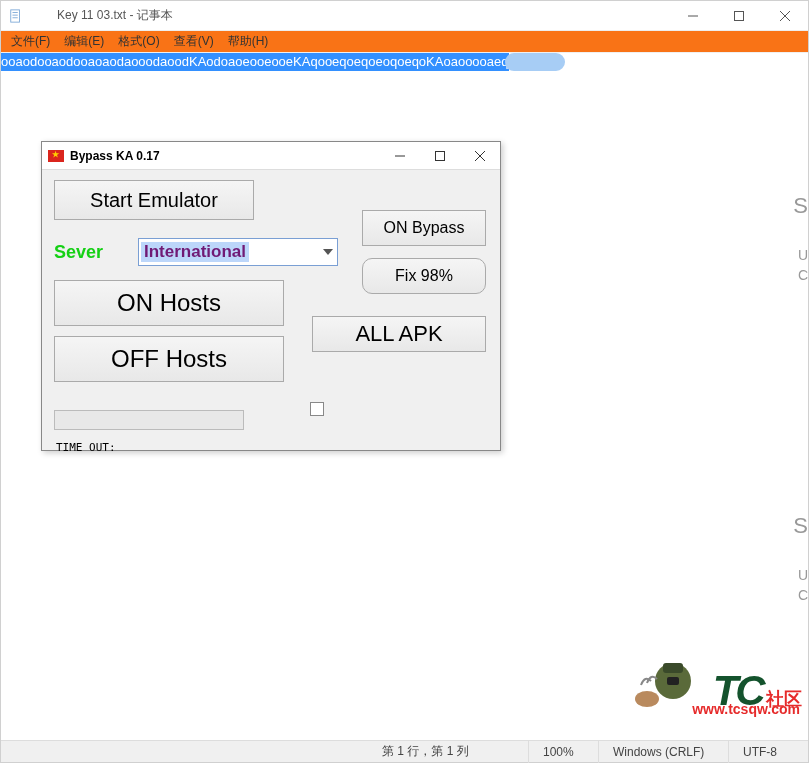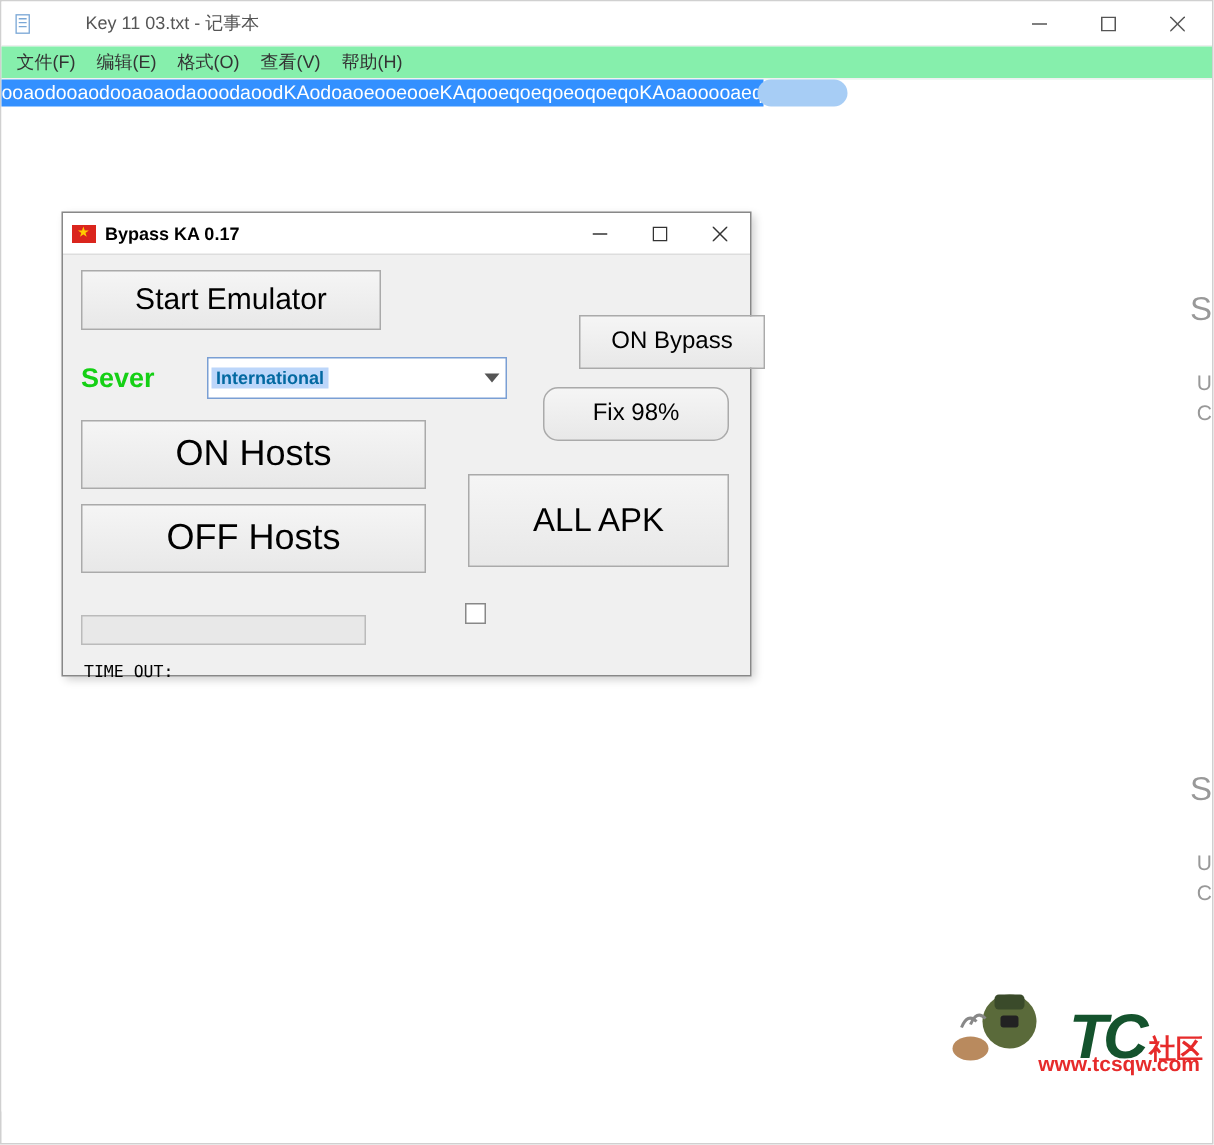--- a/index.html
+++ b/index.html
@@ -18,21 +18,21 @@
   }
   .np-icon {
     width: 14px; height: 14px; margin-right: 6px; display: inline-block;
   }
   .np-title { flex: 1; font-size: 12px; margin-left: 28px; }
   .np-controls { display: flex; }
   .np-btn { width: 46px; height: 30px; display: flex; align-items: center; justify-content: center; color: #555; }
   .np-btn svg { width: 10px; height: 10px; }
   .np-menubar {
     height: 22px; display: flex; align-items: center; gap: 14px;
-    padding-left: 10px; font-size: 12px; color: #333; background: #86efac;
+    padding-left: 10px; font-size: 12px; color: #333; background: #f97316;
     border-bottom: 1px solid #f0f0f0;
   }
   .np-content {
     position: relative; background: #fff; height: 688px;
   }
   .selected-text {
     background: #3390ff; color: #fff; font-size: 13px;
     padding: 1px 0; white-space: nowrap; overflow: hidden;
     height: 18px; line-height: 16px;
   }
@@ -73,21 +73,21 @@
   .ui-btn.small { font-size: 16px; }
   .sever-label {
     position: absolute; left: 12px; top: 72px; color: #15d015;
     font-size: 18px; font-weight: bold;
   }
   .server-select {
     position: absolute; left: 96px; top: 68px; width: 200px; height: 28px;
     border: 1px solid #7a9fd4; background: #fff; display:flex; align-items:center;
   }
   .server-value {
-    color: #0369a1; background: #bcd6fa; font-weight: bold; font-size: 12px;
+    color: #701a75; background: #bcd6fa; font-weight: bold; font-size: 17px;
     padding: 0 3px; margin-left: 2px; display:inline-block;
   }
   .server-arrow {
     position:absolute; right:4px; top:50%; transform:translateY(-50%);
     width:0;height:0;border-left:5px solid transparent;border-right:5px solid transparent;border-top:6px solid #555;
   }
   .timeout-lbl {
     position:absolute; left:14px; top:224px; font-size:11px; font-family: "SimSun", monospace; margin-top: 47px;
   }
   .timeout-input {
@@ -185,30 +185,30 @@
           <div class="bp-btn">
               <svg width="10" height="10" viewBox="0 0 10 10">
                 <line x1="0" y1="0" x2="10" y2="10" stroke="#333"></line>
                 <line x1="10" y1="0" x2="0" y2="10" stroke="#333"></line>
               </svg>
             </div>
         </div>
       </div>
       <div class="bp-body">
         <div class="ui-btn" style="left:12px; top:10px; width:200px; height:40px;">Start Emulator</div>
-        <div class="ui-btn small" style="left:320px; top:40px; width:124px; height:36px;margin-left:24px;">ON Bypass</div>
+        <div class="ui-btn small" style="left:320px; top:40px; width:124px; height:36px;">ON Bypass</div>
         <div class="ui-btn small" style="left:320px; top:88px; width:124px; height:36px;border-radius:10px;">Fix 98%</div>
         <div class="sever-label">Sever</div>
         <div class="server-select">
           <span class="server-value">International</span>
           <span class="server-arrow"></span>
         </div>
         <div class="ui-btn" style="left:12px; top:110px; width:230px; height:46px; font-size:24px;">ON Hosts</div>
         <div class="ui-btn" style="left:12px; top:166px; width:230px; height:46px; font-size:24px;">OFF Hosts</div>
-        <div class="ui-btn" style="left:270px; top:146px; width:174px; height:62px; font-size:22px;">ALL APK</div>
+        <div class="ui-btn" style="left:270px; top:146px; width:174px; height:36px; font-size:22px;">ALL APK</div>
         <div class="timeout-lbl">TIME OUT:</div>
         <div class="timeout-input"></div>
         <div class="timeout-check"></div>
       </div>
     </div>
 
     <div class="watermark">
       <span class="wm-char">
         <svg width="70" height="60" viewBox="0 0 70 60">
           <ellipse cx="20" cy="50" rx="12" ry="8" fill="#b98a5e"></ellipse>
@@ -222,13 +222,20 @@
       <span style="display:flex; flex-direction:column; align-items:flex-start;">
         <span>
           <span class="wm-tc">TC</span>
           <span class="wm-social">社区</span>
         </span>
       </span>
     </div>
     <div class="wm-url">www.tcsqw.com</div>
   </div>
 
+  <div class="np-statusbar">
+    <div class="sb-spacer"></div>
+    <div class="sb-cell" style="border-left:none; width:160px;">第 1 行，第 1 列</div>
+    <div class="sb-cell" style="width:70px;">100%</div>
+    <div class="sb-cell" style="width:130px;">Windows (CRLF)</div>
+    <div class="sb-cell" style="width:80px;">UTF-8</div>
+  </div>
 </div>
 
 </body></html>

